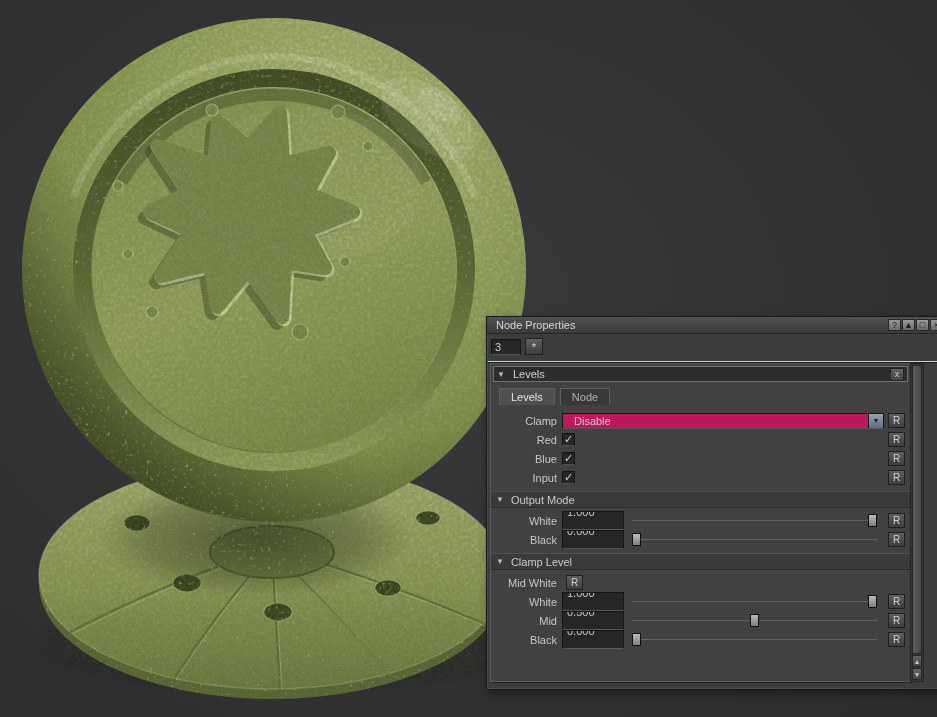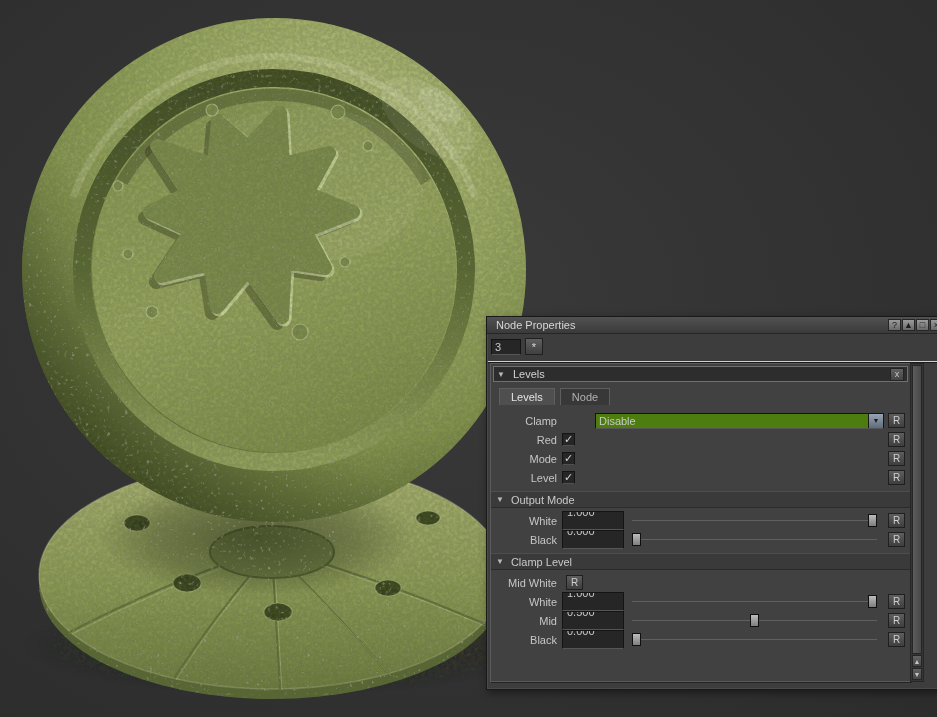--- a/index.html
+++ b/index.html
@@ -75,22 +75,22 @@
   }
   .tab.active { background:#4f4f4f; color:#e4e4e4; }
 
   .rows { margin-top:5px; }
   .row { display:flex; align-items:center; height:19px; padding-right:5px; }
   .lbl { width:66px; flex:none; text-align:right; margin-right:5px; color:#c6c6c6; }
   .spacer { flex:1; }
 
   .dropdown {
     flex:1; height:16px; display:flex; align-items:center;
-    background:#4d7c0f; border:1px solid #141414; border-bottom-color:#555;
-    padding-left:3px; color:#c9c9c9; cursor:default;margin-left:33px;
+    background:#be185d; border:1px solid #141414; border-bottom-color:#555;
+    padding-left:11px; color:#c9c9c9; cursor:default;
   }
   .dd-btn {
     margin-left:auto; width:15px; height:14px; flex:none;
     background:linear-gradient(#97a4b4,#606c7a);
     border-left:1px solid #191919; color:#141e29;
     font-size:7px; display:flex; align-items:center; justify-content:center;
   }
   .checkbox {
     width:13px; height:13px; flex:none;
     background:#262626; border:1px solid #141414; border-bottom-color:#505050;
@@ -315,30 +315,30 @@
       <div class="row">
         <span class="lbl">Red</span>
         <div class="checkbox">
           <span>✓</span>
         </div>
         <span class="spacer"></span>
         <button class="rbtn">R</button>
       </div>
 
       <div class="row">
-        <span class="lbl">Mode</span>
+        <span class="lbl">Blue</span>
         <div class="checkbox">
           <span>✓</span>
         </div>
         <span class="spacer"></span>
         <button class="rbtn">R</button>
       </div>
 
       <div class="row">
-        <span class="lbl">Level</span>
+        <span class="lbl">Input</span>
         <div class="checkbox">
           <span>✓</span>
         </div>
         <span class="spacer"></span>
         <button class="rbtn">R</button>
       </div>
 
       <div class="section-header">
         <span class="tri">▼</span>
         <span>Output Mode</span>

